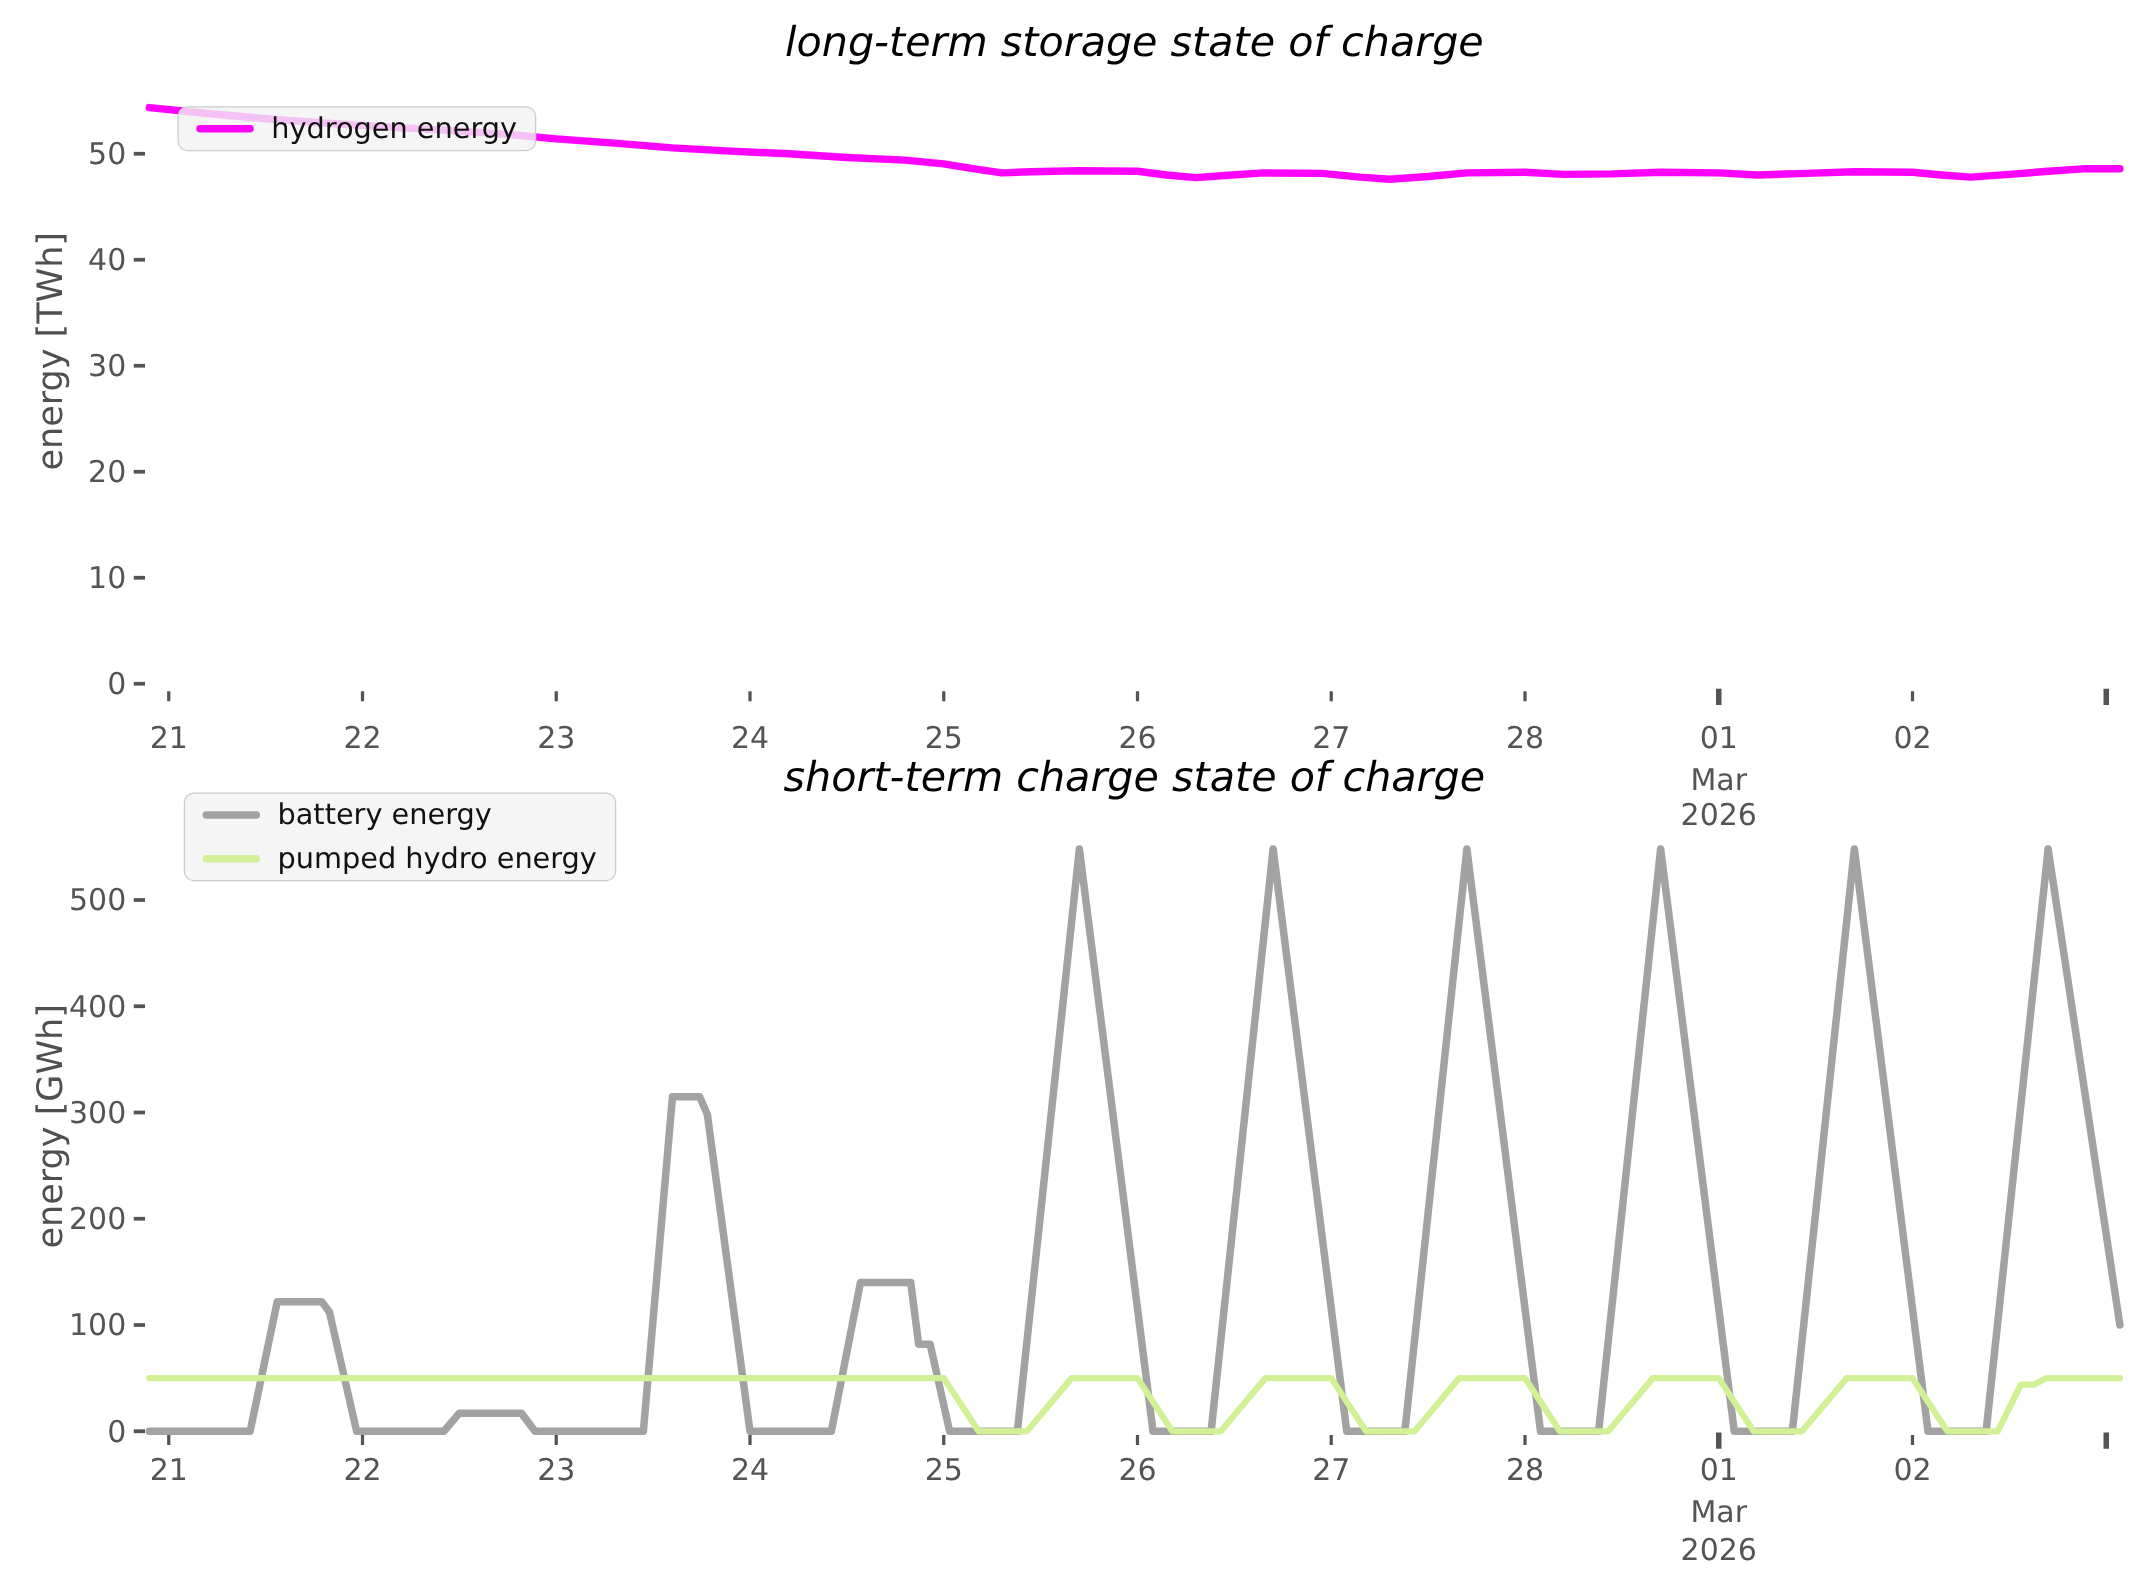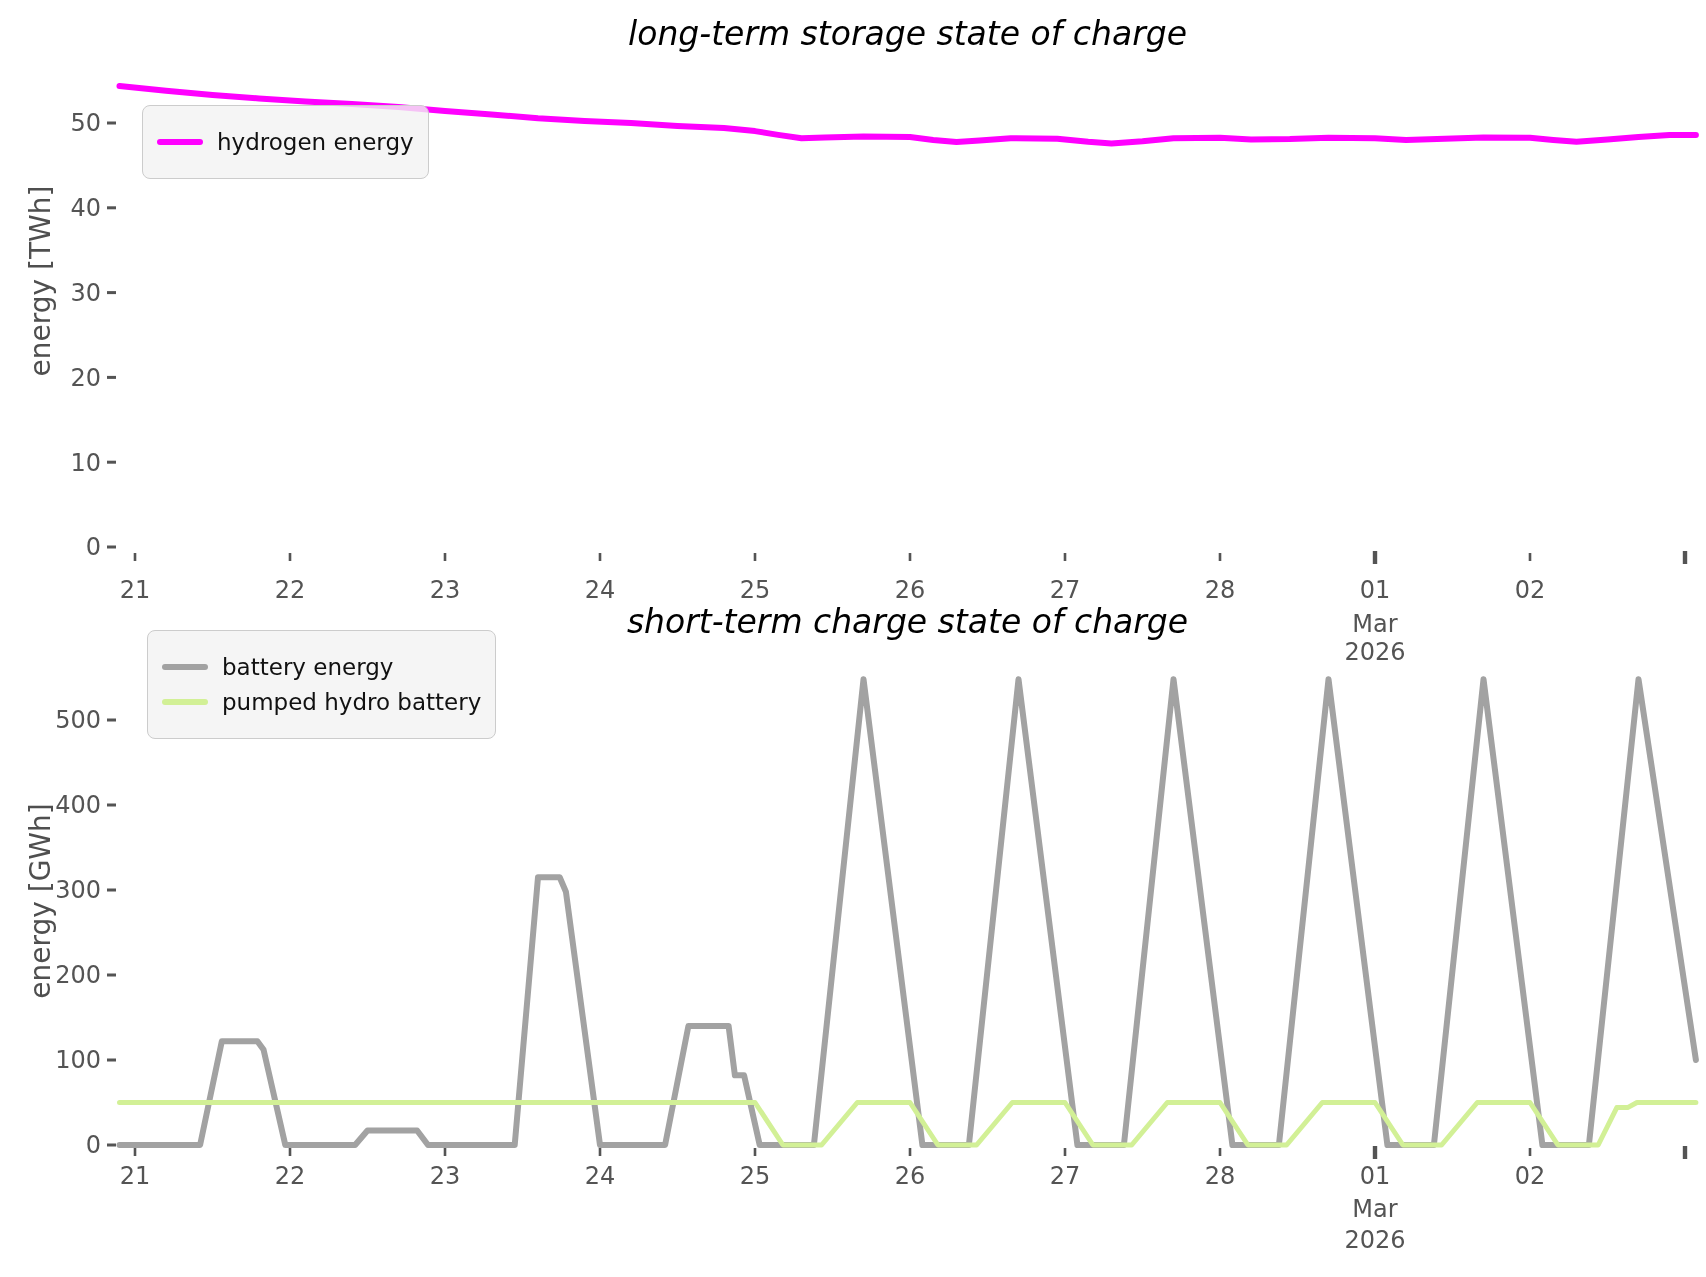--- a/index.html
+++ b/index.html
@@ -9,23 +9,23 @@
   .title{position:absolute;left:119px;width:1577px;text-align:center;
          font-size:33px;color:#000000;white-space:nowrap;font-style:italic;}
   .title-top{top:14px;}
   .title-bottom{top:602px;}
   .ylabel{position:absolute;font-size:28px;color:#4f4f4f;white-space:nowrap;
           transform:translate(-50%,-50%) rotate(-90deg);}
   .ylabel-top{left:40px;top:281px;}
   .ylabel-bottom{left:40px;top:901px;}
   .legend{position:absolute;background:rgba(242,242,242,0.8);
           border:1.5px solid #cccccc;border-radius:8px;
-          padding:23px 14px;display:flex;flex-direction:column;gap:9px;z-index:5;margin-top:20px;}
+          padding:4px 14px;display:flex;flex-direction:column;gap:9px;z-index:5;}
   .legend-top{left:142px;top:85px;}
-  .legend-bottom{left:147px;top:610px;}
+  .legend-bottom{left:147px;top:634px;}
   .legend-row{display:flex;align-items:center;gap:14px;}
   .legend-line{width:46px;height:6px;border-radius:3px;flex:0 0 auto;}
   .legend-label{font-size:23px;color:#111111;white-space:nowrap;}
   .tick-label{font-size:24px;fill:#545454;font-family:"DejaVu Sans",sans-serif;}
 </style>
 </head>
 <body>
 
 <div class="figure">
   <svg id="plot-svg" width="1706" height="1277" viewBox="0 0 1706 1277">
@@ -116,16 +116,16 @@
         <span class="legend-label">hydrogen energy</span>
       </div>
     </div>
   <div class="legend legend-bottom" id="legend-1">
       <div class="legend-row">
         <span class="legend-line" style="background: rgb(162, 162, 162);"></span>
         <span class="legend-label">battery energy</span>
       </div>
       <div class="legend-row">
         <span class="legend-line" style="background: rgb(210, 240, 150);"></span>
-        <span class="legend-label">pumped hydro battery</span>
+        <span class="legend-label">pumped hydro energy</span>
       </div>
     </div>
 </div>
 
 </body></html>

